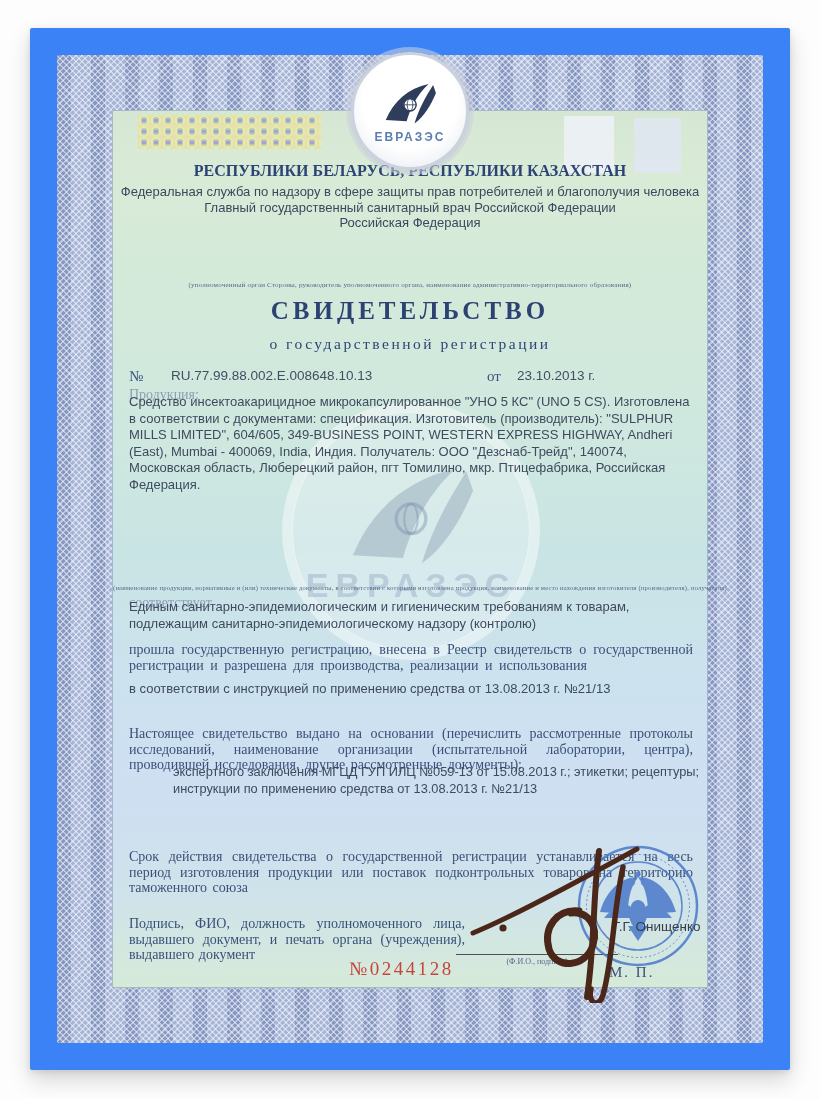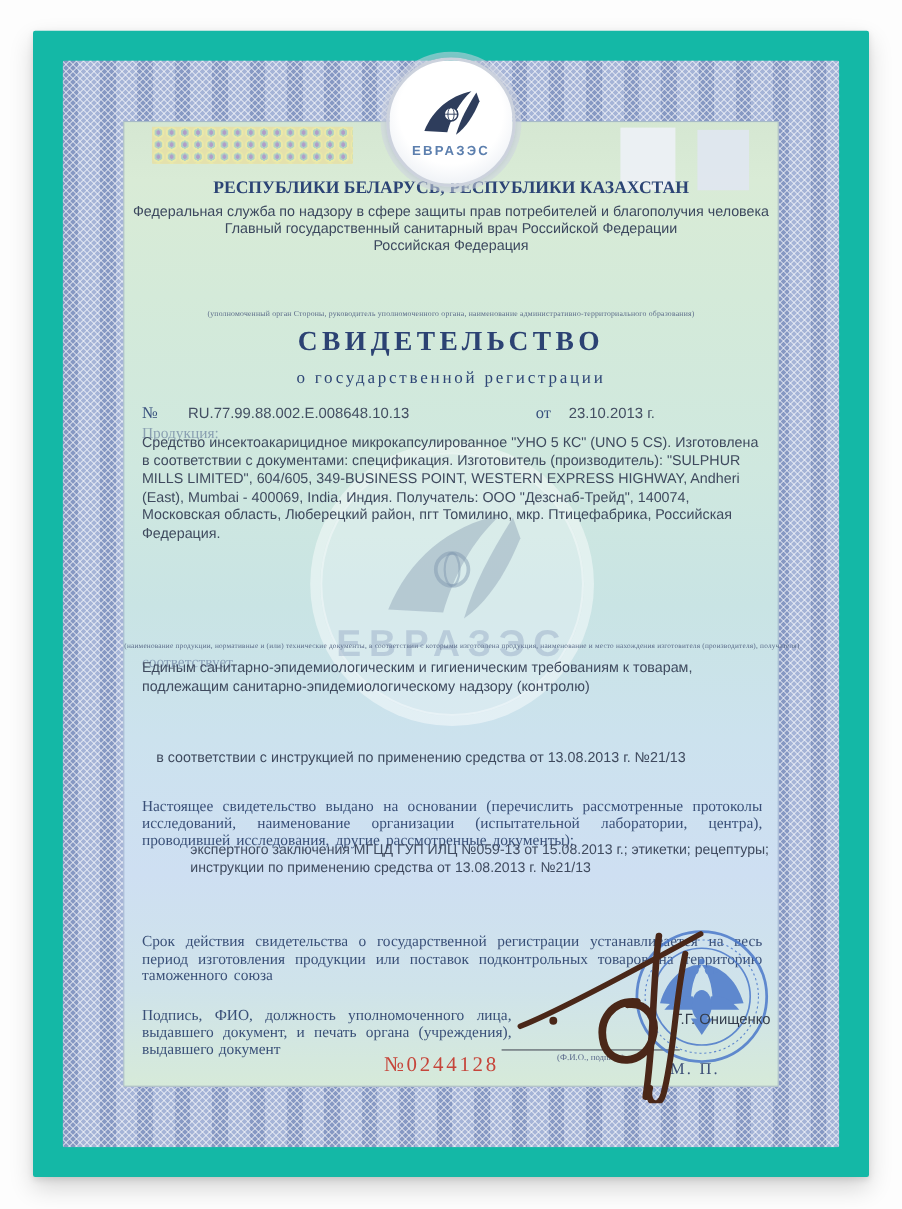--- a/index.html
+++ b/index.html
@@ -1,19 +1,19 @@
 <!DOCTYPE html>
 <html><head>
 <meta charset="utf-8">
 <style>
   html,body{margin:0;padding:0;width:820px;height:1099px;background:#fdfdfd;overflow:hidden;
     font-family:"Liberation Serif", serif;}
   .stage{position:relative;width:820px;height:1099px;}
   
-  .cert{position:absolute;left:30px;top:28px;width:760px;height:1042px;background:#14b8a6;
+  .cert{position:absolute;left:30px;top:28px;width:760px;height:1042px;background:#3b82f6;
     box-shadow:0 10px 22px rgba(0,0,0,.16), 0 2px 6px rgba(0,0,0,.10);border-radius:2px;}
   
   .band-outer{position:absolute;inset:27px;border-radius:2px;background-color:#96a7cf;
     background-image:
       repeating-linear-gradient(45deg, rgba(255,255,255,.45) 0 1.5px, transparent 1.5px 4.5px),
       repeating-linear-gradient(-45deg, rgba(255,255,255,.45) 0 1.5px, transparent 1.5px 4.5px),
       repeating-linear-gradient(90deg, rgba(70,92,145,.20) 0 14px, rgba(210,218,238,.25) 14px 34px);}
   .band-inner{position:absolute;inset:55px;background-color:#c2cde6;
     background-image:
       repeating-linear-gradient(45deg, rgba(255,255,255,.5) 0 1.5px, transparent 1.5px 4px),
@@ -58,21 +58,21 @@
   .sans-val{font-family:"Liberation Sans",sans-serif;font-size:13.5px;color:#434e62;}
   .numrow .val{position:absolute;left:42px;top:2px;}
   .numrow .date{position:absolute;left:388px;top:2px;}
   .ghost{position:absolute;font-size:14px;color:rgba(80,100,140,.55);z-index:1;}
   .typed{font-family:"Liberation Sans",sans-serif;font-size:13px;line-height:16.5px;color:#3f4a5e;position:absolute;z-index:2;}
   .prod-text{left:16px;top:283px;width:566px;}
   .serif-par{position:absolute;left:16px;width:564px;font-size:14px;line-height:15.5px;color:#3a5078;
     text-align:justify;word-spacing:3px;z-index:1;}
   .comp-text{left:16px;top:488px;width:566px;}
   .reg-par{top:531px;}
-  .reg-overlay{left:29px;top:570px;width:566px;}
+  .reg-overlay{left:16px;top:570px;width:566px;}
   .basis-par{top:615px;word-spacing:2px;}
   .basis-typed{left:16px;top:653px;width:560px;font-size:12.8px;line-height:16.5px;margin-left:44px;}
   .valid-par{top:738px;word-spacing:2px;}
   .sign-par{top:805px;width:336px;text-align:justify;word-spacing:1px;}
   .serial{position:absolute;left:236px;top:847px;font-size:19px;letter-spacing:2.5px;color:#c6453a;z-index:3;}
   .signer{position:absolute;left:500px;top:808px;font-family:"Liberation Sans",sans-serif;font-size:13.5px;color:#343d4c;z-index:6;}
   .sigline{position:absolute;left:343px;top:843px;width:162px;border-top:1px solid #4a4f5a;z-index:4;}
   .sigcap{position:absolute;left:343px;top:846px;width:162px;text-align:center;font-size:8px;color:#59688a;z-index:4;}
   .mp{position:absolute;left:496px;top:853px;font-size:15px;color:#3d5078;letter-spacing:2px;z-index:6;}
   
@@ -148,20 +148,21 @@
       </div>
 
       <div class="ghost" style="left:16px;top:276px;">Продукция:</div>
       <div class="typed prod-text">Средство инсектоакарицидное микрокапсулированное "УНО 5 КС" (UNO 5 CS). Изготовлена в соответствии с документами: спецификация. Изготовитель (производитель): "SULPHUR MILLS LIMITED", 604/605, 349-BUSINESS POINT, WESTERN EXPRESS HIGHWAY, Andheri (East), Mumbai - 400069, India, Индия.  Получатель: ООО "Дезснаб-Трейд", 140074, Московская область, Люберецкий район, пгт Томилино, мкр. Птицефабрика, Российская Федерация.</div>
 
       <div class="cap cap2">(наименование продукции, нормативные и (или) технические документы, в соответствии с которыми изготовлена продукция, наименование и место нахождения изготовителя (производителя), получателя)</div>
 
       <div class="ghost" style="left:16px;top:484px;">соответствует</div>
       <div class="typed comp-text">Единым санитарно-эпидемиологическим и гигиеническим требованиям к товарам, подлежащим санитарно-эпидемиологическому надзору (контролю)</div>
 
+      <div class="serif-par reg-par">прошла государственную регистрацию, внесена в Реестр свидетельств о государственной регистрации и разрешена для производства, реализации и использования</div>
       <div class="typed reg-overlay">в соответствии с инструкцией по применению средства от 13.08.2013 г. №21/13</div>
 
       <div class="serif-par basis-par">Настоящее свидетельство выдано на основании (перечислить рассмотренные протоколы исследований, наименование организации (испытательной лаборатории, центра), проводившей исследования, другие рассмотренные документы):</div>
       <div class="typed basis-typed">экспертного заключения МГЦД ГУП ИЛЦ №059-13 от 15.08.2013 г.; этикетки; рецептуры; инструкции по применению средства от 13.08.2013 г. №21/13</div>
 
       <div class="serif-par valid-par">Срок действия свидетельства о государственной регистрации устанавливается на весь период изготовления продукции или поставок подконтрольных товаров на территорию таможенного союза</div>
 
       <div class="serif-par sign-par">Подпись, ФИО, должность уполномоченного лица, выдавшего документ, и печать органа (учреждения), выдавшего документ</div>
 
       <div class="serial">№0244128</div>

